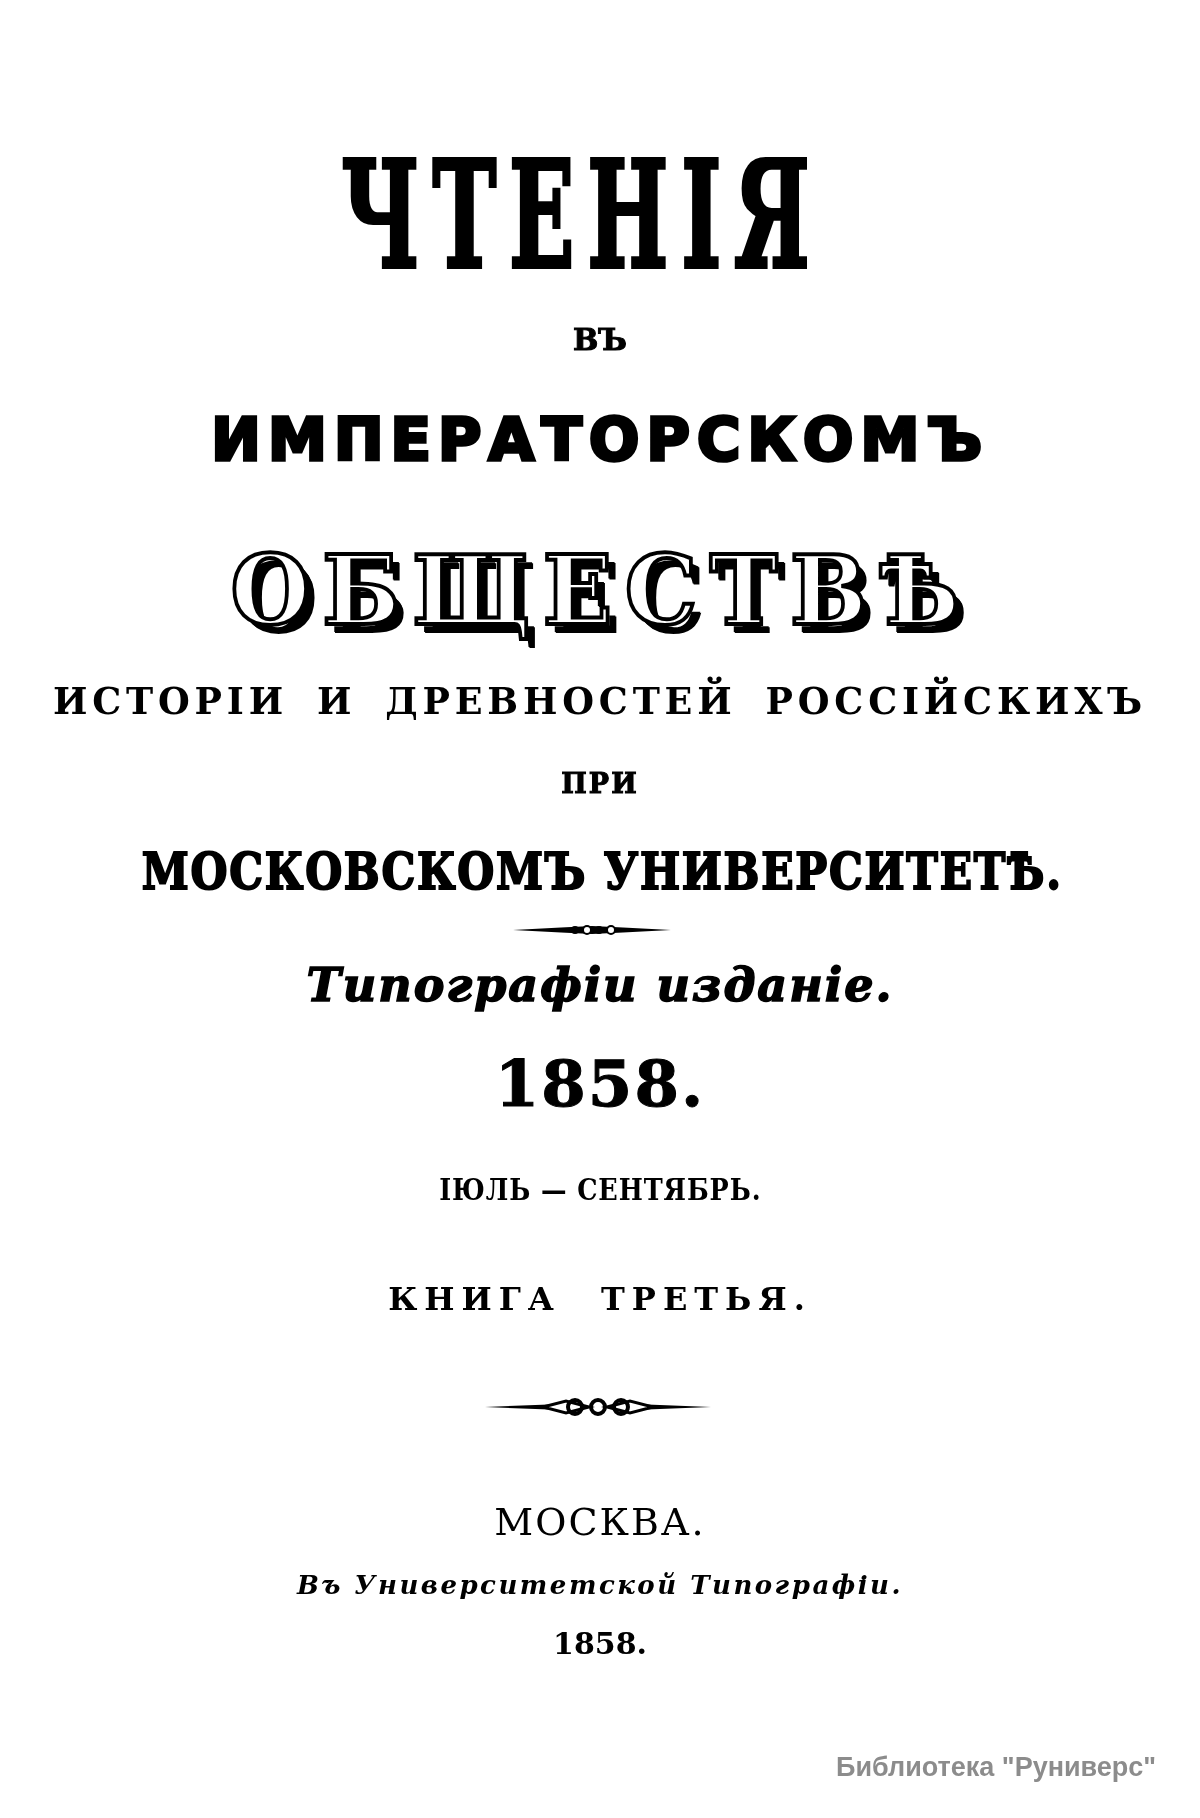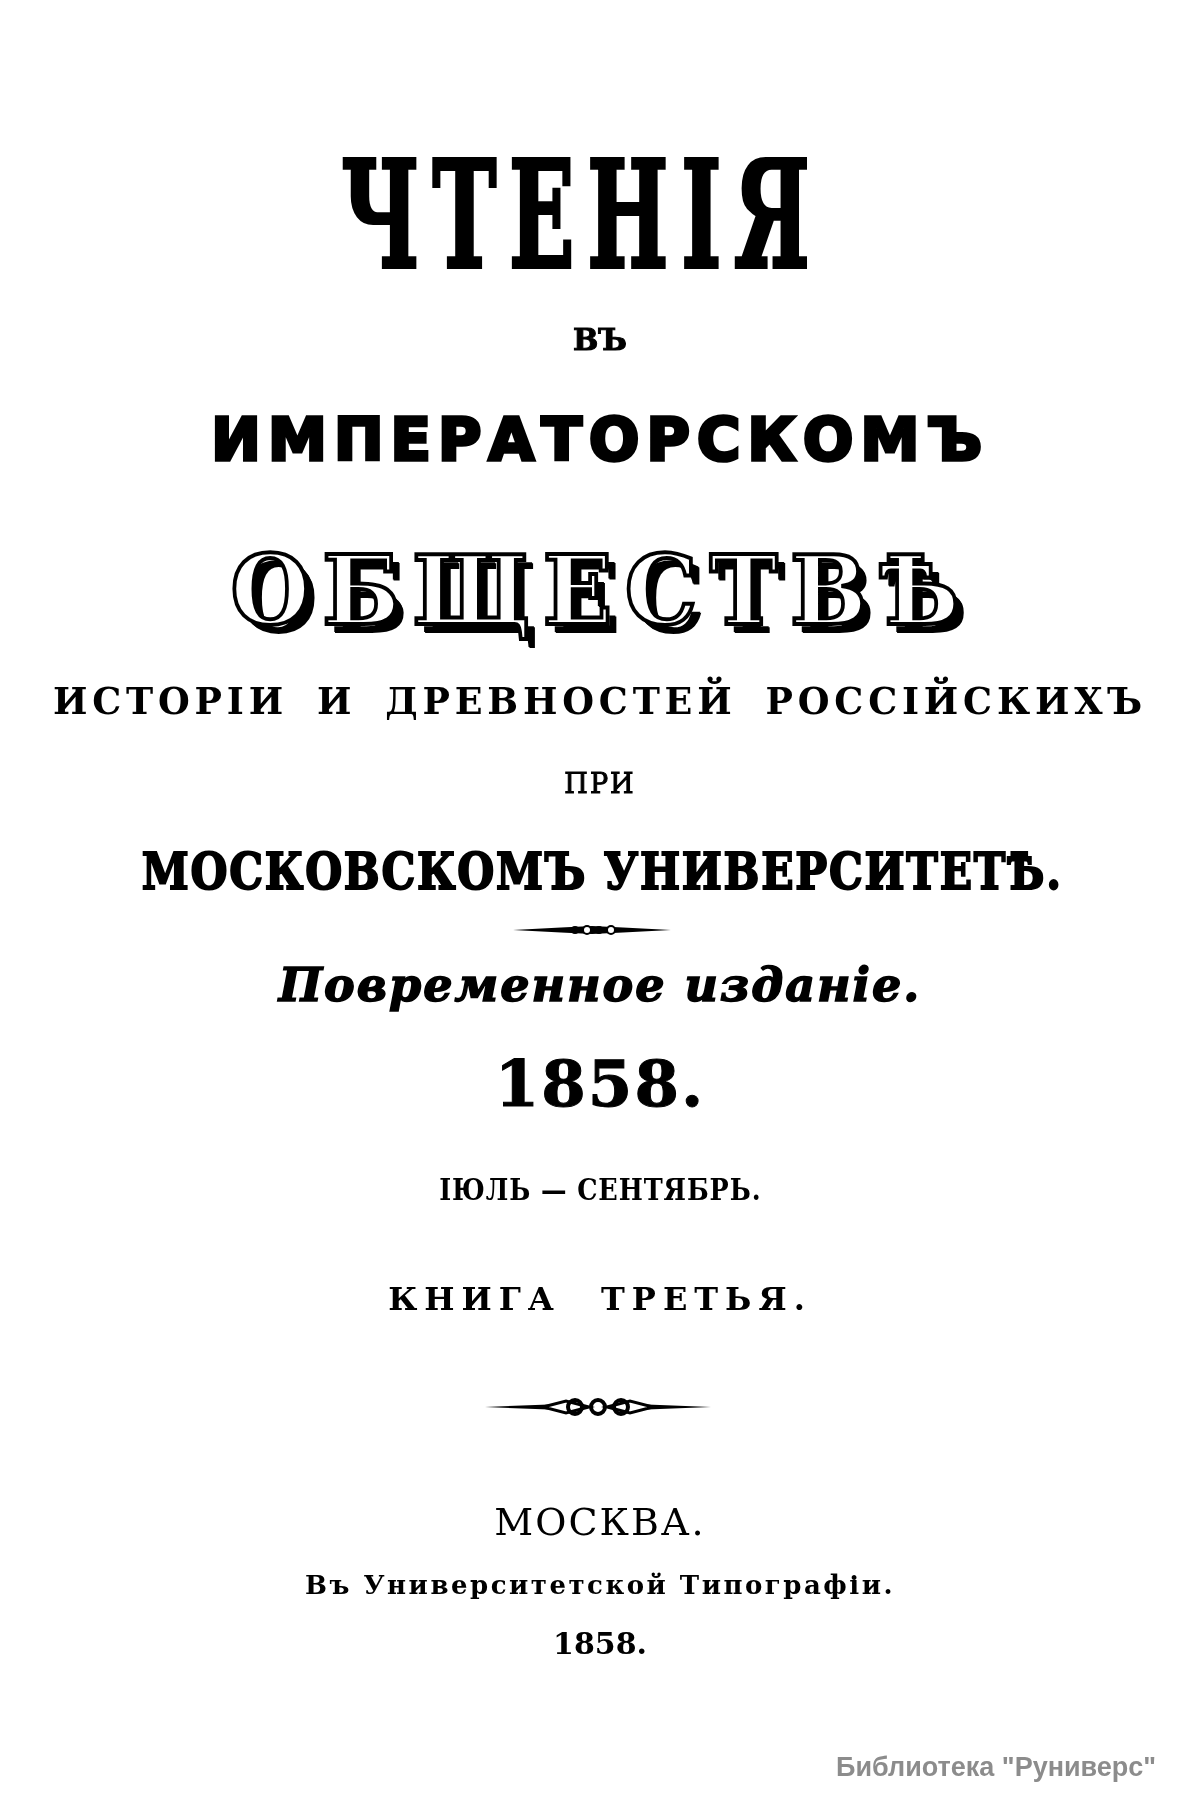--- a/index.html
+++ b/index.html
@@ -77,21 +77,21 @@
     letter-spacing: 5px;
     word-spacing: 12px;
     transform: scaleX(0.96);
     transform-origin: 600px 0;
   }
 
   
   .at {
     top: 768px;
     font-size: 27px;
-    font-weight: normal;
+    font-weight: bold;
     letter-spacing: 2px;
     -webkit-text-stroke: 1px #000;
   }
 
   
   .university {
     top: 842px;
     font-size: 50px;
     font-weight: bold;
     letter-spacing: 2px;
@@ -157,20 +157,21 @@
     font-weight: normal;
     letter-spacing: 2px;
   }
 
   
   .printer {
     top: 1570px;
     font-size: 26px;
     font-weight: bold;
     letter-spacing: 2.5px;
+    font-style: italic;
   }
 
   
   .year-small {
     top: 1626px;
     font-size: 30px;
     font-weight: bold;
   }
 
   
@@ -207,21 +208,21 @@
   <div class="ornament-1">
     <svg width="158" height="14" viewBox="0 0 158 14">
       <path d="M0 7 L48 4.5 L79 3 L110 4.5 L158 7 L110 9.5 L79 11 L48 9.5 Z" fill="#000"></path>
       <circle cx="62" cy="7" r="4" fill="#000"></circle>
       <circle cx="74" cy="7" r="4" fill="#fff" stroke="#000" stroke-width="2"></circle>
       <circle cx="86" cy="7" r="4" fill="#000"></circle>
       <circle cx="98" cy="7" r="4" fill="#fff" stroke="#000" stroke-width="2"></circle>
     </svg>
   </div>
 
-  <div class="line edition">Повременное изданіе.</div>
+  <div class="line edition">Типографіи изданіе.</div>
 
   <div class="line year-large">1858.</div>
 
   <div class="line months">ІЮЛЬ — СЕНТЯБРЬ.</div>
 
   <div class="line book-number">КНИГА ТРЕТЬЯ.</div>
 
   <div class="ornament-2">
     <svg width="226" height="22" viewBox="0 0 226 22">
       <path d="M0 11 L64 8.5 L64 13.5 Z" fill="#000"></path>

